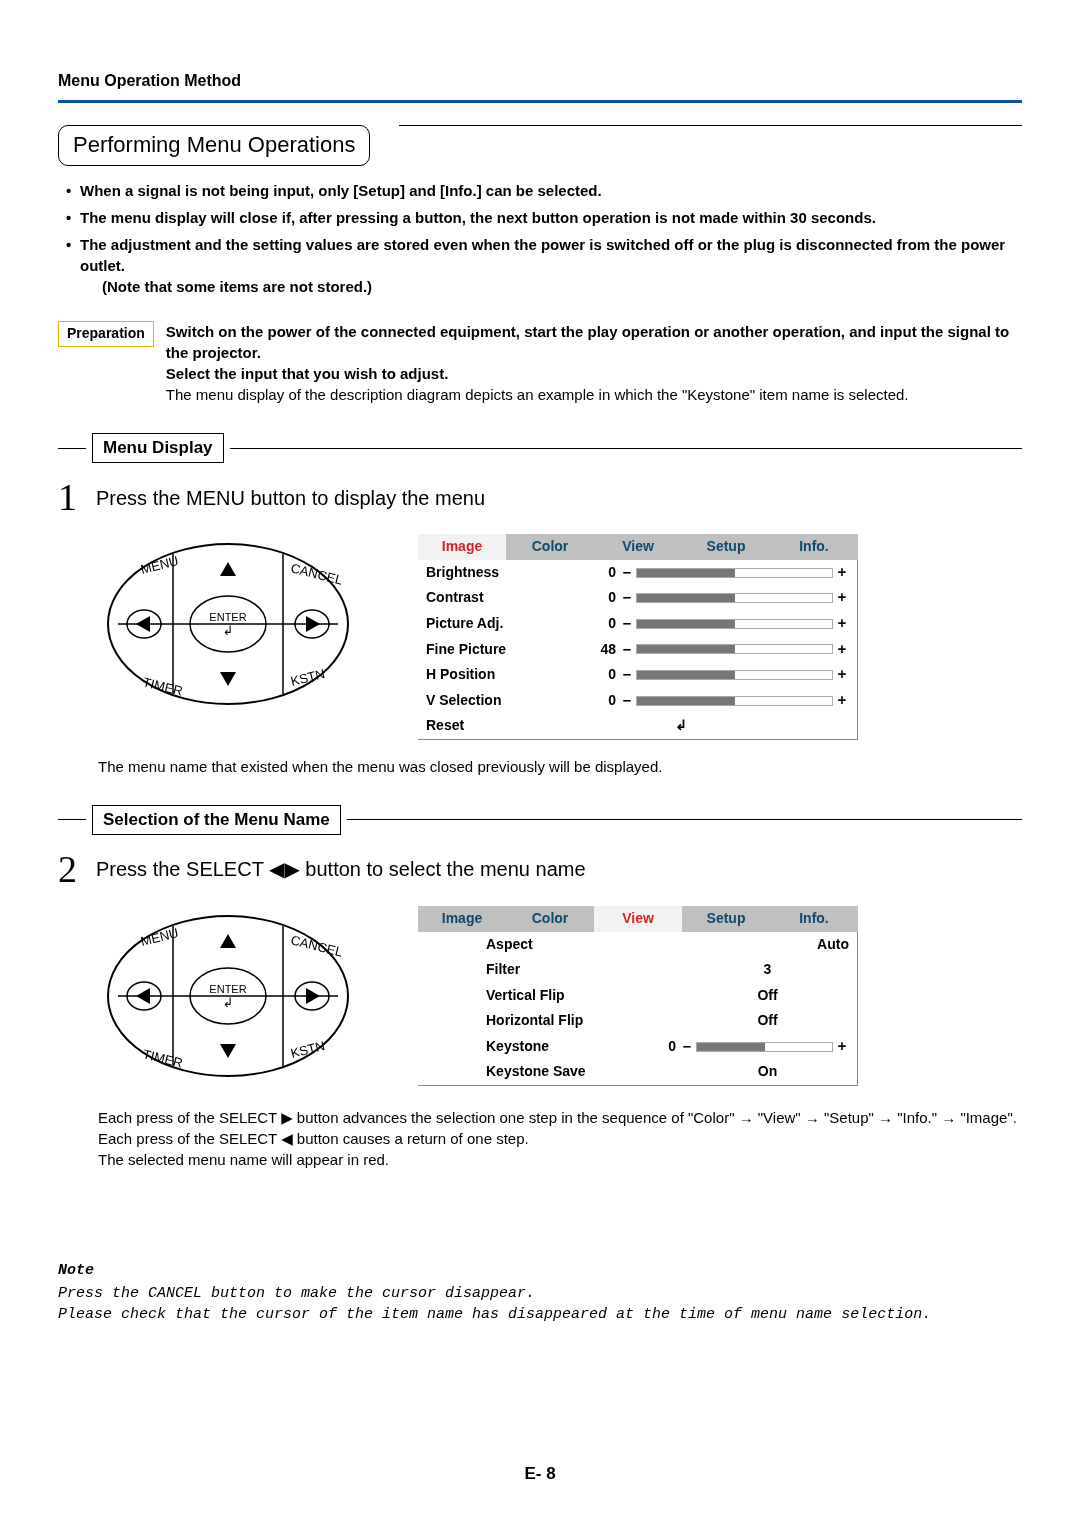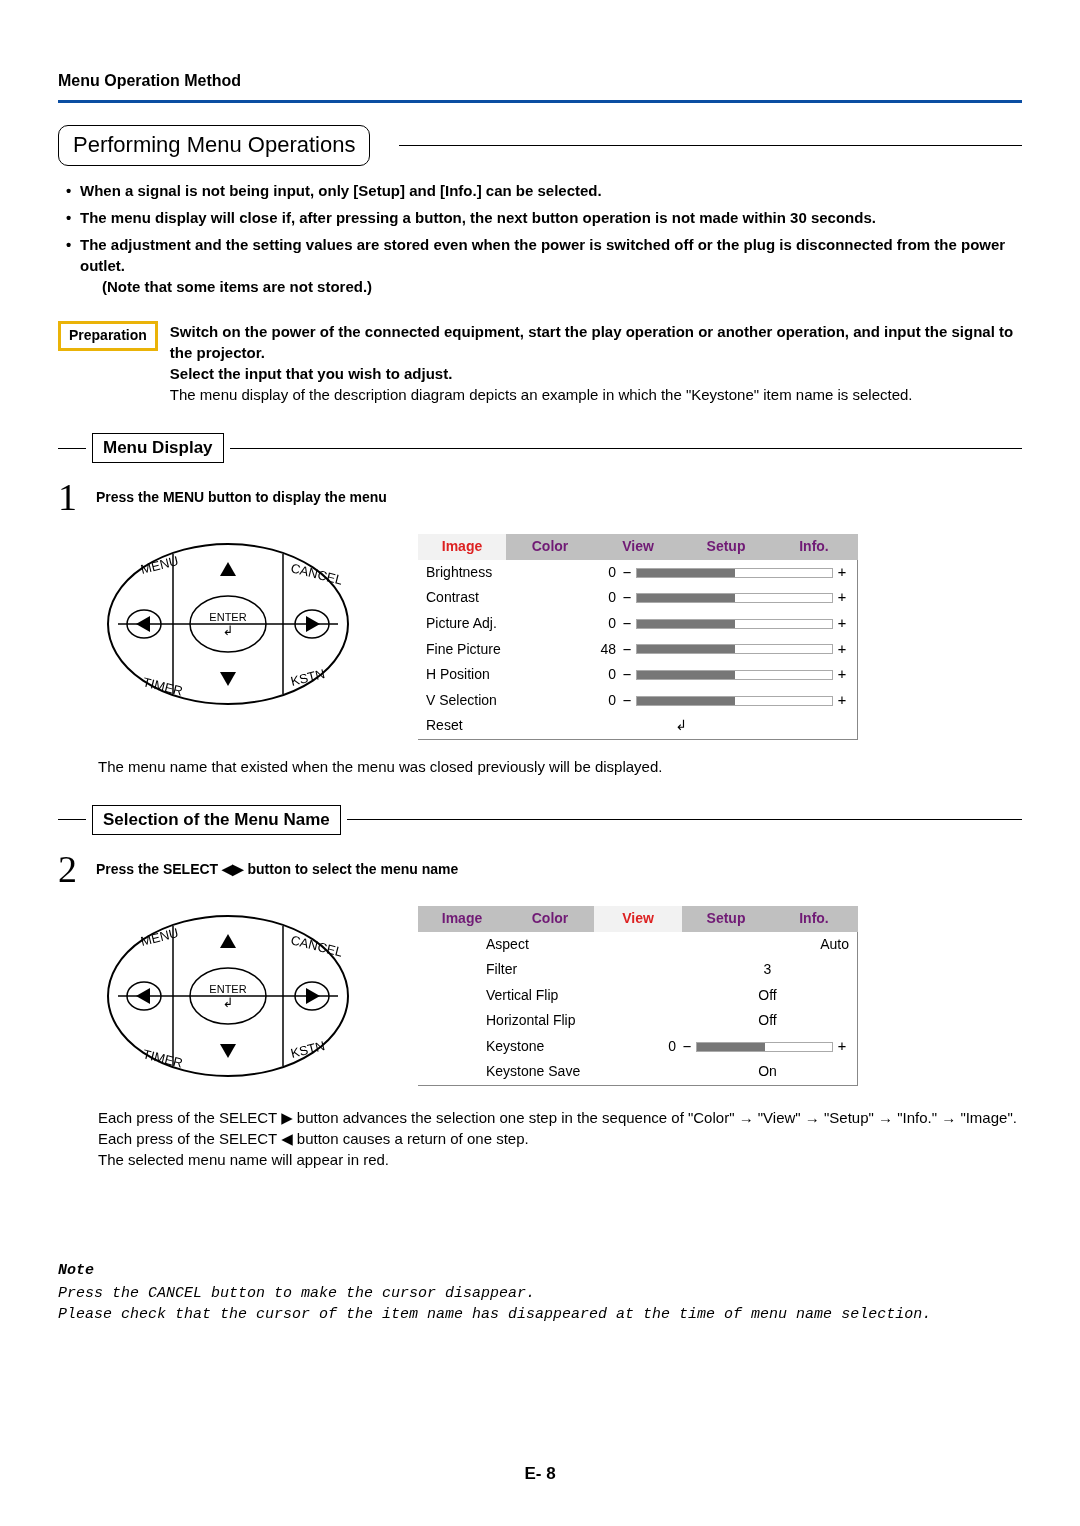--- a/index.html
+++ b/index.html
@@ -24,21 +24,20 @@
     font-size: 16px;
     margin-bottom: 8px;
   }
   .blue-rule {
     height: 3px;
     background: #0b4ea2;
     margin-bottom: 22px;
   }
   .section-pill-row {
     display: flex;
-    align-items: center;
     margin-bottom: 14px;
     gap: 23px;
   }
   .section-pill {
     border: 1px solid #000;
     border-radius: 10px;
     padding: 4px 14px;
     font-size: 22px;
     font-weight: normal;
     background: #fff;
@@ -72,21 +71,21 @@
   .subnote {
     padding-left: 22px;
     font-weight: bold;
   }
   .preparation-row {
     display: flex;
     align-items: flex-start;
     margin: 20px 0 10px 0;
   }
   .prep-label {
-    border: 3px solid #eab308;
+    border: 1px solid #eab308;
     padding: 2px 8px;
     font-weight: bold;
     font-size: 14px;
     margin-right: 12px;
     flex: 0 0 auto;
   }
   .prep-text {
     flex: 1 1 auto;
     font-size: 15px;
   }
@@ -111,22 +110,22 @@
     margin-bottom: 8px;
   }
   .step-num {
     font-family: "Times New Roman", serif;
     font-size: 38px;
     font-weight: normal;
     width: 30px;
     margin-right: 8px;
   }
   .step-text {
-    font-weight: bold;
-    font-size: 14px;
+    font-weight: normal;
+    font-size: 20px;
   }
   .step-content {
     display: flex;
     align-items: flex-start;
     margin: 10px 0 10px 40px;
     gap: 60px;
   }
   .dpad {
     width: 260px;
     flex: 0 0 auto;
@@ -143,34 +142,35 @@
   }
   .osd-tabs {
     display: flex;
     background: #c0c0c0;
   }
   .osd-tab {
     flex: 1;
     padding: 3px 6px;
     text-align: center;
     font-weight: bold;
-    color: #701a75;
+    color: #0c4a6e;
     background: #c0c0c0;
     font-size: 14px;
   }
   .osd-tab.active { color: #d22; background: #f2f2f2; }
   .osd-body {
     border-right: 1px solid #888;
     border-bottom: 1px solid #888;
     background: #fff;
   }
   .osd-row {
     display: flex;
     align-items: center;
     padding: 3px 8px;
+    font-weight: bold;
   }
   .osd-label { width: 160px; }
   .osd-val { width: 30px; text-align: right; margin-right: 4px; }
   .osd-slider {
     display: flex; align-items: center; flex: 1;
   }
   .osd-slider .minus, .osd-slider .plus {
     width: 14px; text-align: center; font-family: monospace;
   }
   .osd-bar {

